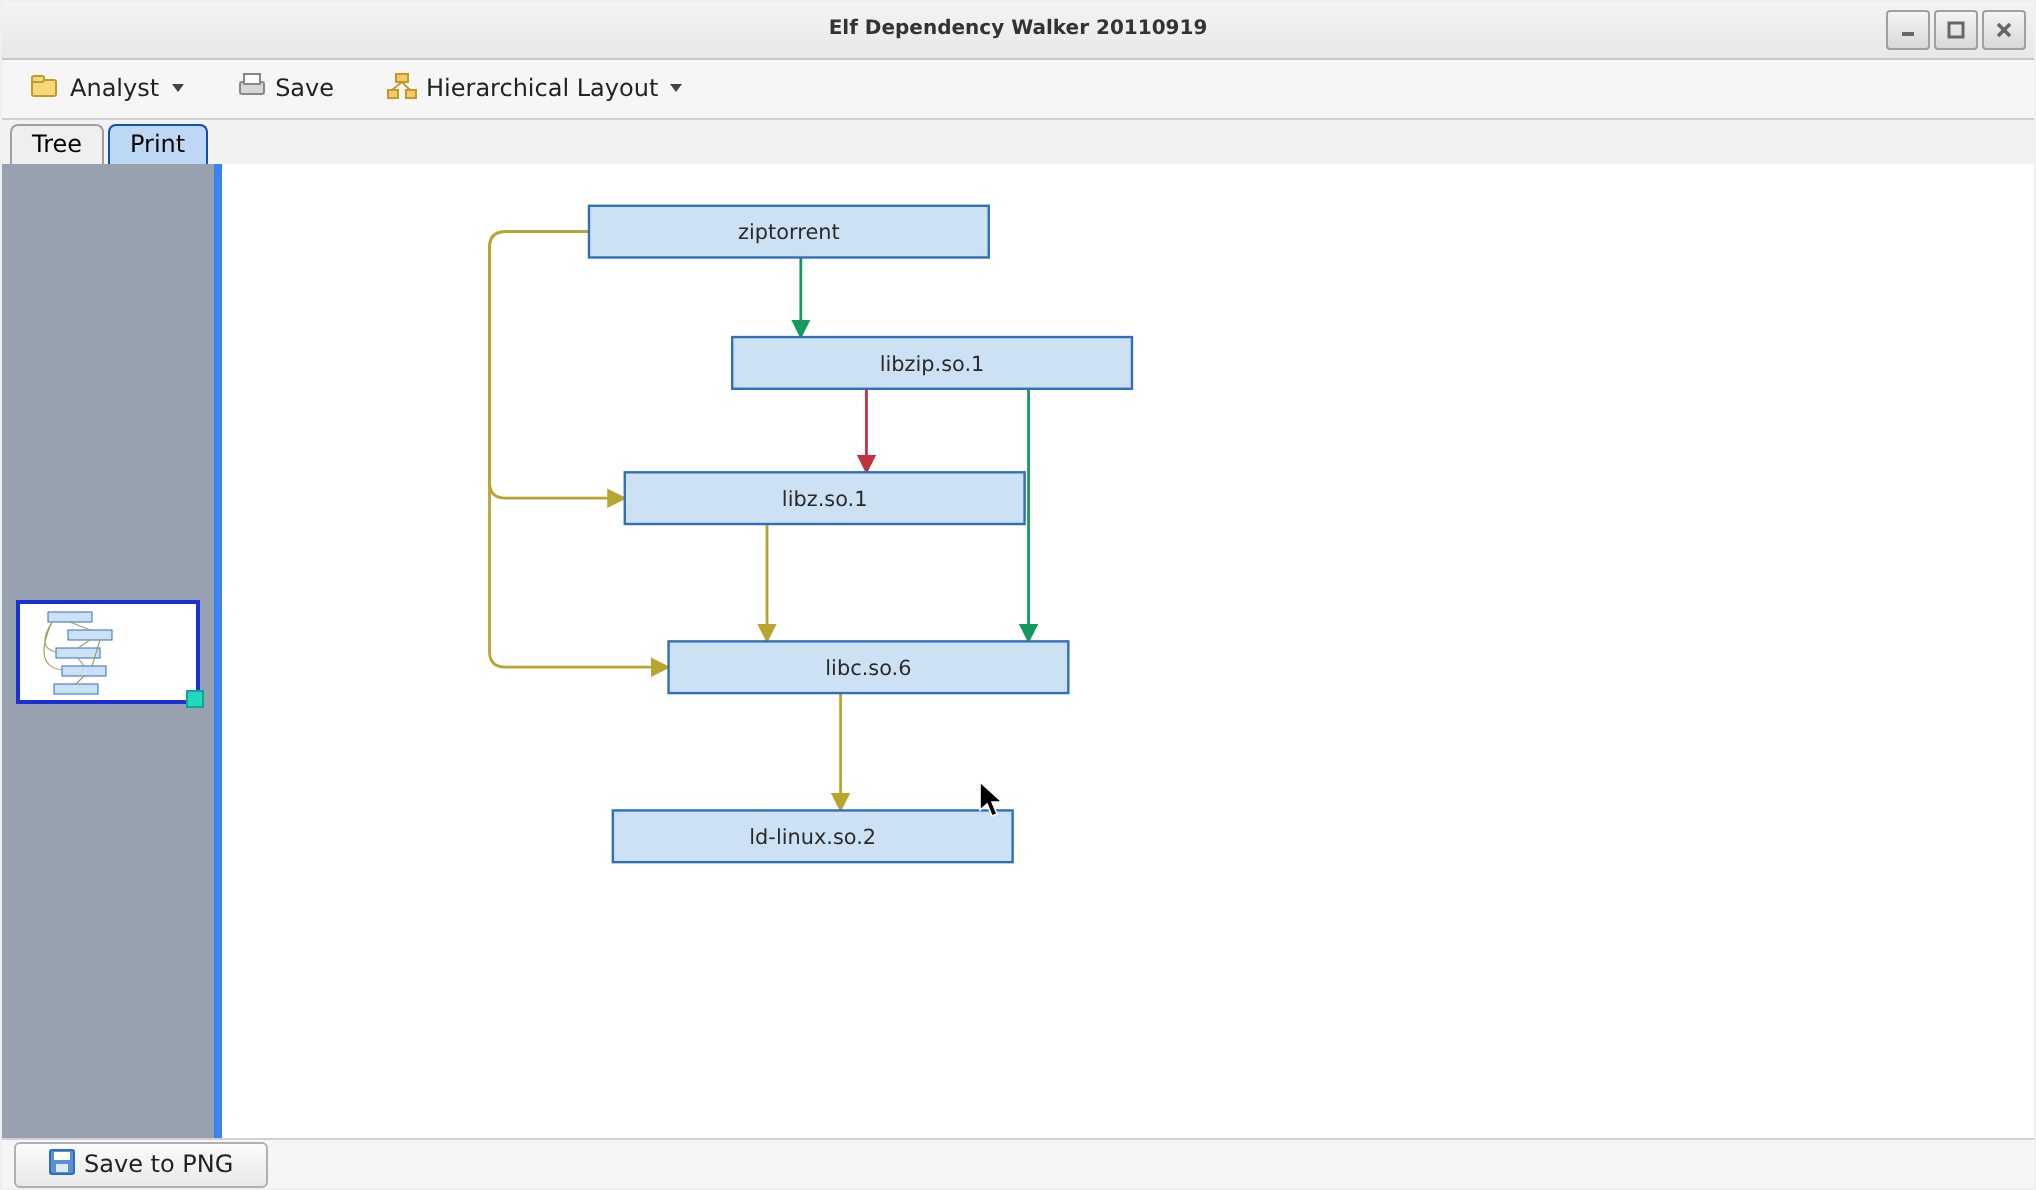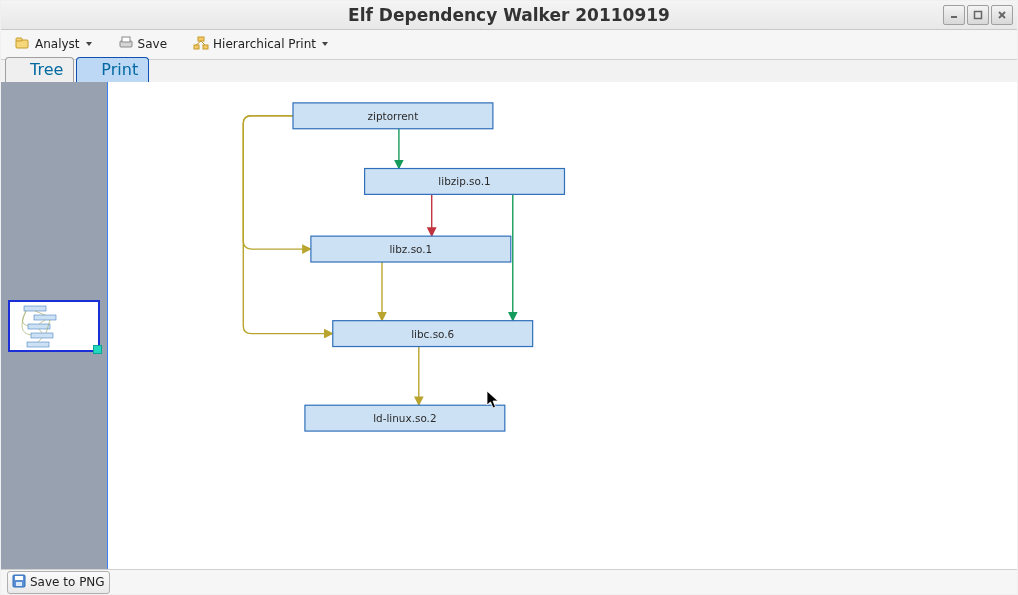--- a/index.html
+++ b/index.html
@@ -26,21 +26,21 @@
     border-bottom: 1px solid #c8c8c8;
     display: flex;
     align-items: center;
     position: relative;
   }
   .titlebar .title {
     position: absolute;
     left: 0; right: 0;
     text-align: center;
     font-weight: bold;
-    font-size: 17px;
+    font-size: 10px;
     color: #333;
     pointer-events: none;
   }
   .win-controls {
     margin-left: auto;
     display: flex;
     gap: 2px;
     padding-right: 4px;
   }
   .win-btn {
@@ -84,30 +84,30 @@
   }
   .tabs-row {
     height: 22px;
     display: flex;
     align-items: flex-end;
     padding-left: 4px;
     background: #f2f2f2;
     position: relative;
   }
   .tab {
-    padding: 2px 10px 3px 24px;
-    font-size: 16px;
+    padding: 2px 10px 3px 10px;
+    font-size: 12px;
     border: 1px solid #a0a0a0;
     border-bottom: none;
     border-top-left-radius: 4px;
     border-top-right-radius: 4px;
     background: #efefef;
     margin-right: 2px;
     cursor: default;
-    color: #0369a1;
+    color: #000000;
   }
   .tab.active {
     background: #bcd8f4;
     border-color: #1050b0;
     font-weight: normal;
   }
   .content-row {
     flex: 1 1 auto;
     display: flex;
     overflow: hidden;
@@ -133,21 +133,21 @@
     bottom: -4px;
     width: 7px;
     height: 7px;
     background: #22d7bd;
     border: 1px solid #0aa893;
   }
   .overview svg { width: 100%; height: 100%; }
   .graph-area {
     flex: 1 1 auto;
     background: #ffffff;
-    border-left: 1px solid #3b82f6;
+    border-left: 4px solid #3b82f6;
     position: relative;
     overflow: hidden;
   }
   .graph-area svg { width: 100%; height: 100%; }
   .node-label {
     font-size: 10.5px;
     fill: #2a2a2a;
     text-anchor: middle;
     dominant-baseline: middle;
   }
@@ -161,21 +161,21 @@
     border-top: 1px solid #d0d0d0;
     display: flex;
     align-items: center;
     padding: 0 6px;
     background: #f6f6f6;
   }
   .save-btn {
     display: flex;
     align-items: center;
     gap: 4px;
-    padding: 2px 4px;
+    padding: 2px 16px;
     border: 1px solid #b0b0b0;
     border-radius: 3px;
     background: linear-gradient(to bottom,#fbfbfb,#e9e9e9);
     color: #222;
     font-size: 12px;
     cursor: default;
   }
   .cursor-pointer {
     position: absolute;
     pointer-events: none;
@@ -231,21 +231,21 @@
     <div class="tool-btn">
       <span>
         <svg width="16" height="14">
             <rect x="5" y="1" width="6" height="4" fill="#f6c96a" stroke="#c49a2a"></rect>
             <rect x="1" y="9" width="5" height="4" fill="#f6c96a" stroke="#c49a2a"></rect>
             <rect x="10" y="9" width="5" height="4" fill="#f6c96a" stroke="#c49a2a"></rect>
             <line x1="8" y1="5" x2="3" y2="9" stroke="#c49a2a"></line>
             <line x1="8" y1="5" x2="12" y2="9" stroke="#c49a2a"></line>
           </svg>
       </span>
-      <span>Hierarchical Print</span>
+      <span>Hierarchical Layout</span>
       <span class="caret"></span>
     </div>
   </div>
 
   <div class="tabs-row">
     <div class="tab">
       <span>Tree</span>
     </div>
     <div class="tab active">
       <span>Print</span>

